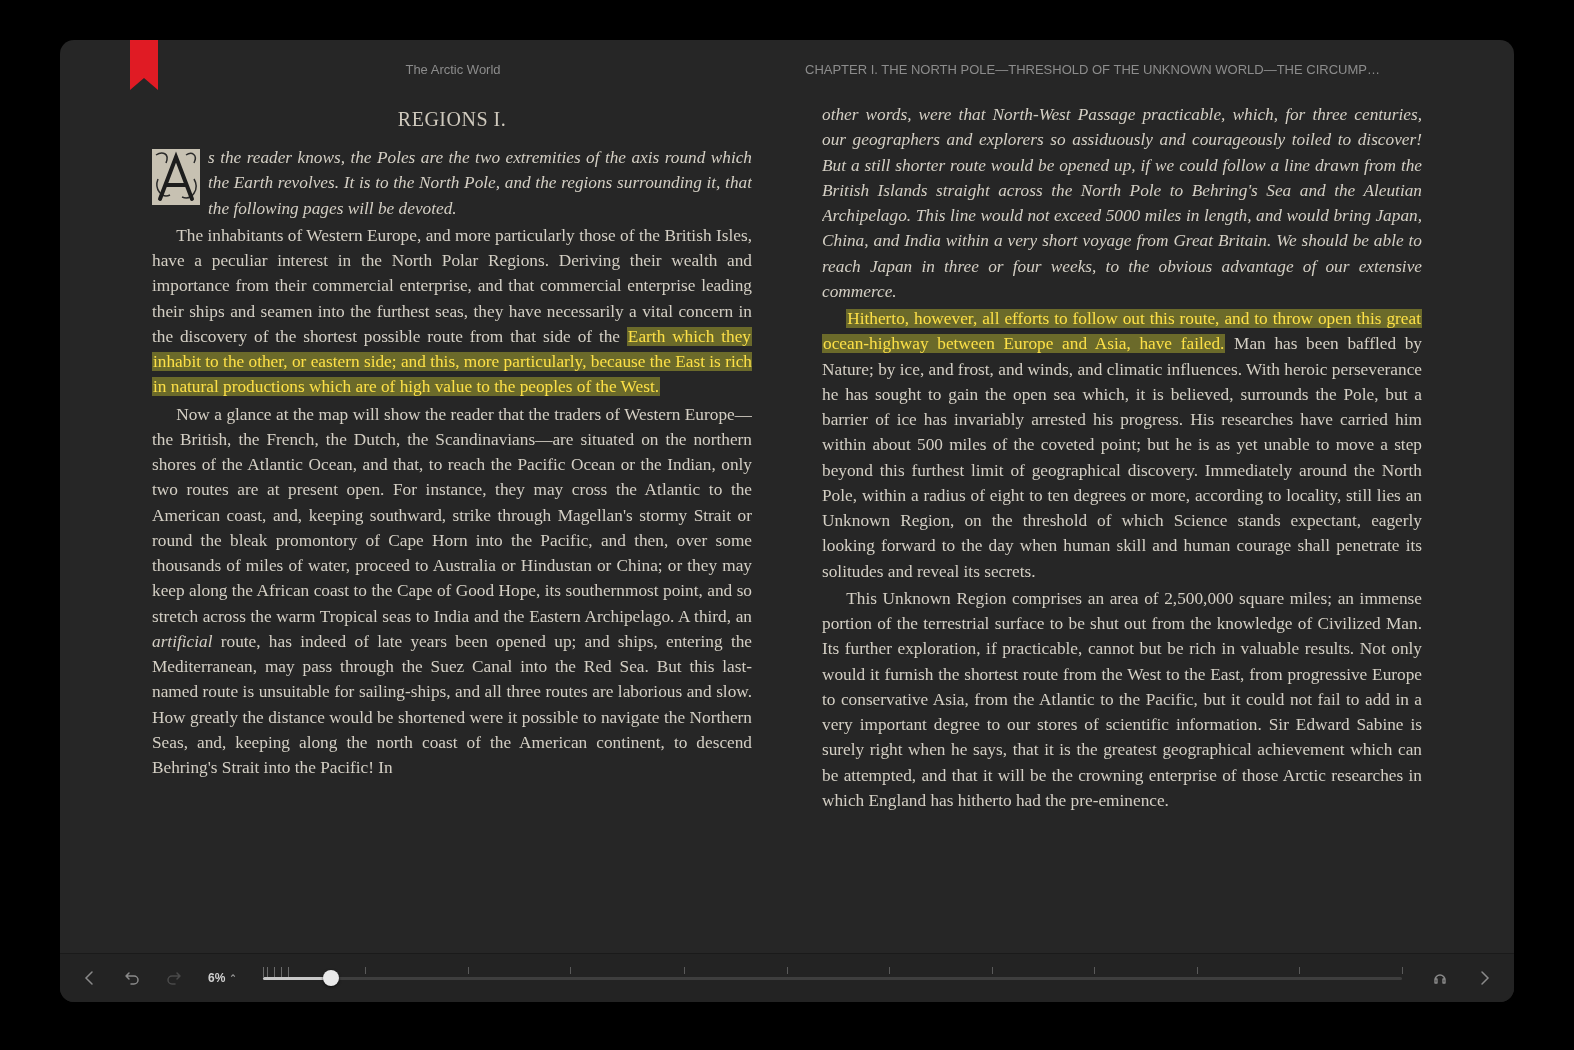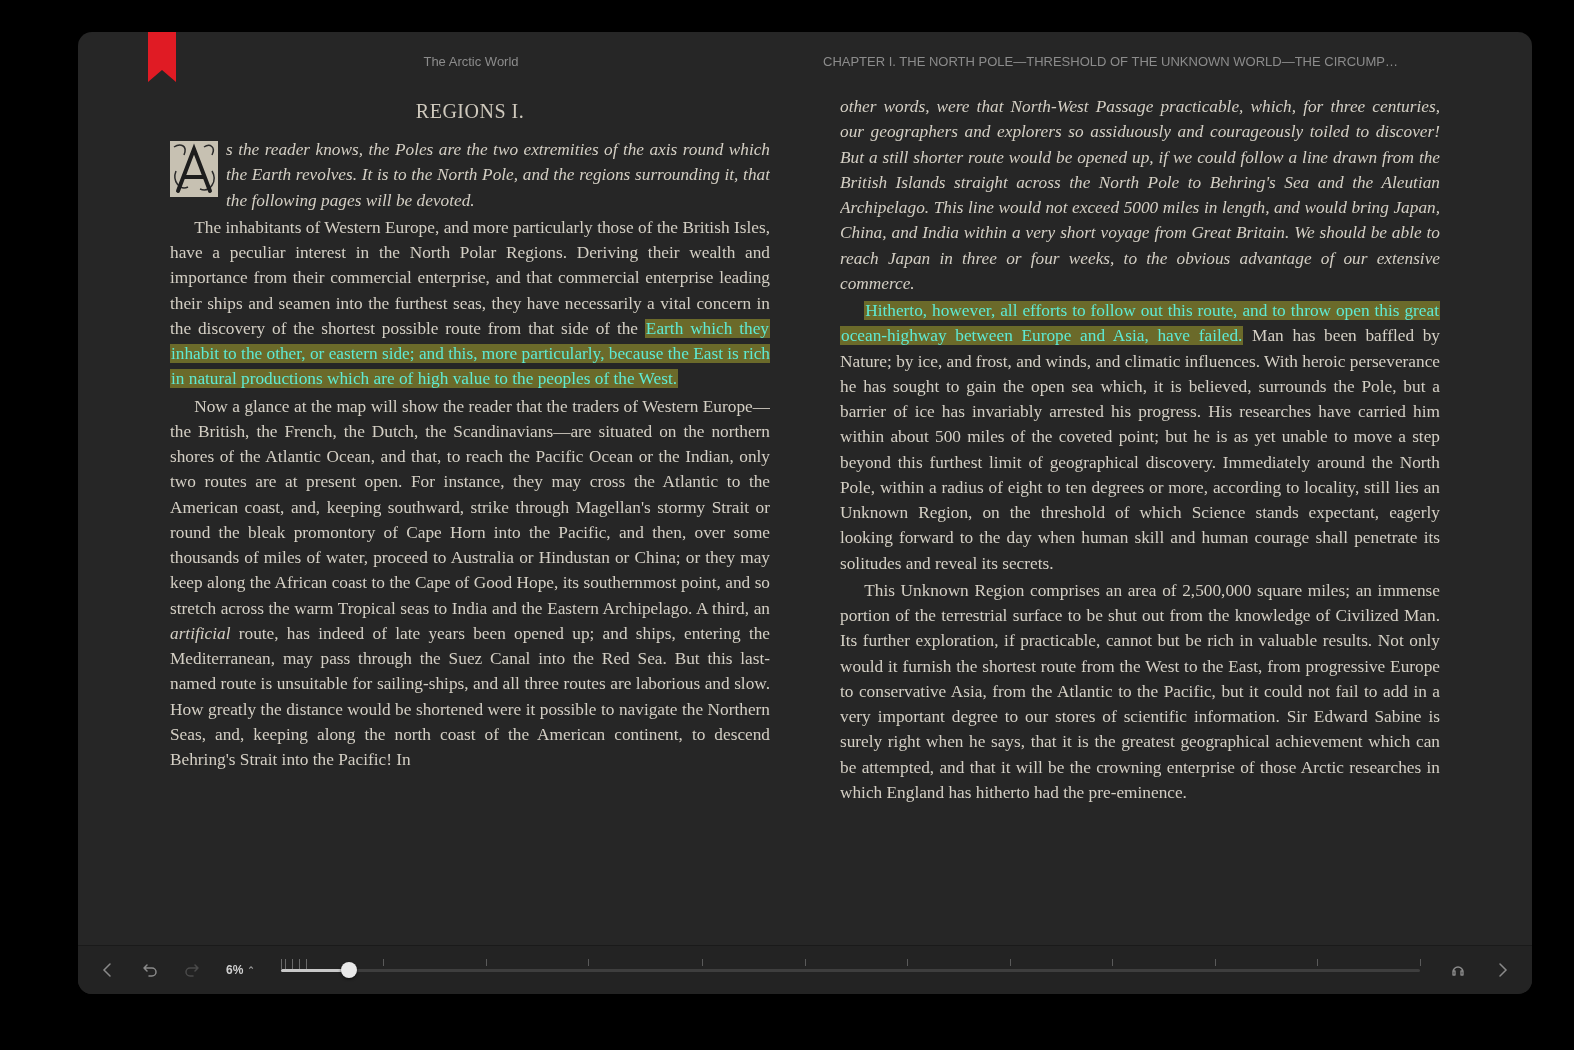--- a/index.html
+++ b/index.html
@@ -7,29 +7,28 @@
     padding: 0;
     background: #000;
     width: 1574px;
     height: 1050px;
     overflow: hidden;
     font-family: Georgia, "Times New Roman", serif;
   }
   .window {
     position: absolute;
     left: 60px;
-    top: 32px;
+    top: 40px;
     width: 1454px;
     height: 962px;
     background: #262626;
     border-radius: 14px;
     box-shadow: 0 20px 60px rgba(0,0,0,0.8);
     overflow: hidden;
     color: #d6d1c7;
-    margin-left: 18px;
   }
   .bookmark {
     position: absolute;
     top: 0;
     left: 70px;
     width: 28px;
     height: 50px;
   }
   .bookmark svg { display:block; }
   .header-left, .header-right {
@@ -82,21 +81,21 @@
     float: left;
     width: 48px;
     height: 56px;
     margin: 4px 8px 0 0;
     background: #c9c3b5;
     position: relative;
   }
   .dropcap-wrap svg { position:absolute; inset:0; }
   .hl {
     background: #6b6a2a;
-    color: #5eead4;
+    color: #fde047;
     box-decoration-break: clone;
     -webkit-box-decoration-break: clone;
     padding: 0 1px;
   }
   em.it { font-style: italic; }
   
   .bottombar {
     position: absolute;
     left: 0; right: 0; bottom: 0;
     height: 48px;

